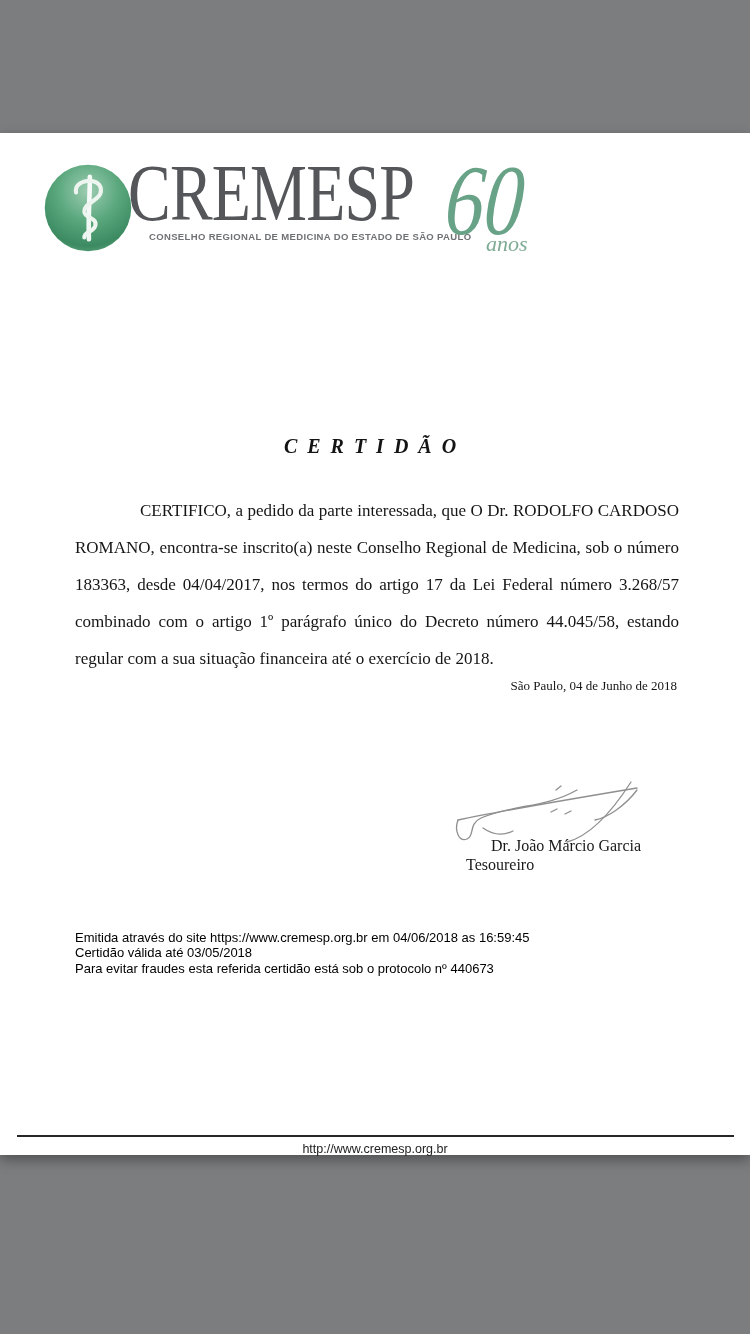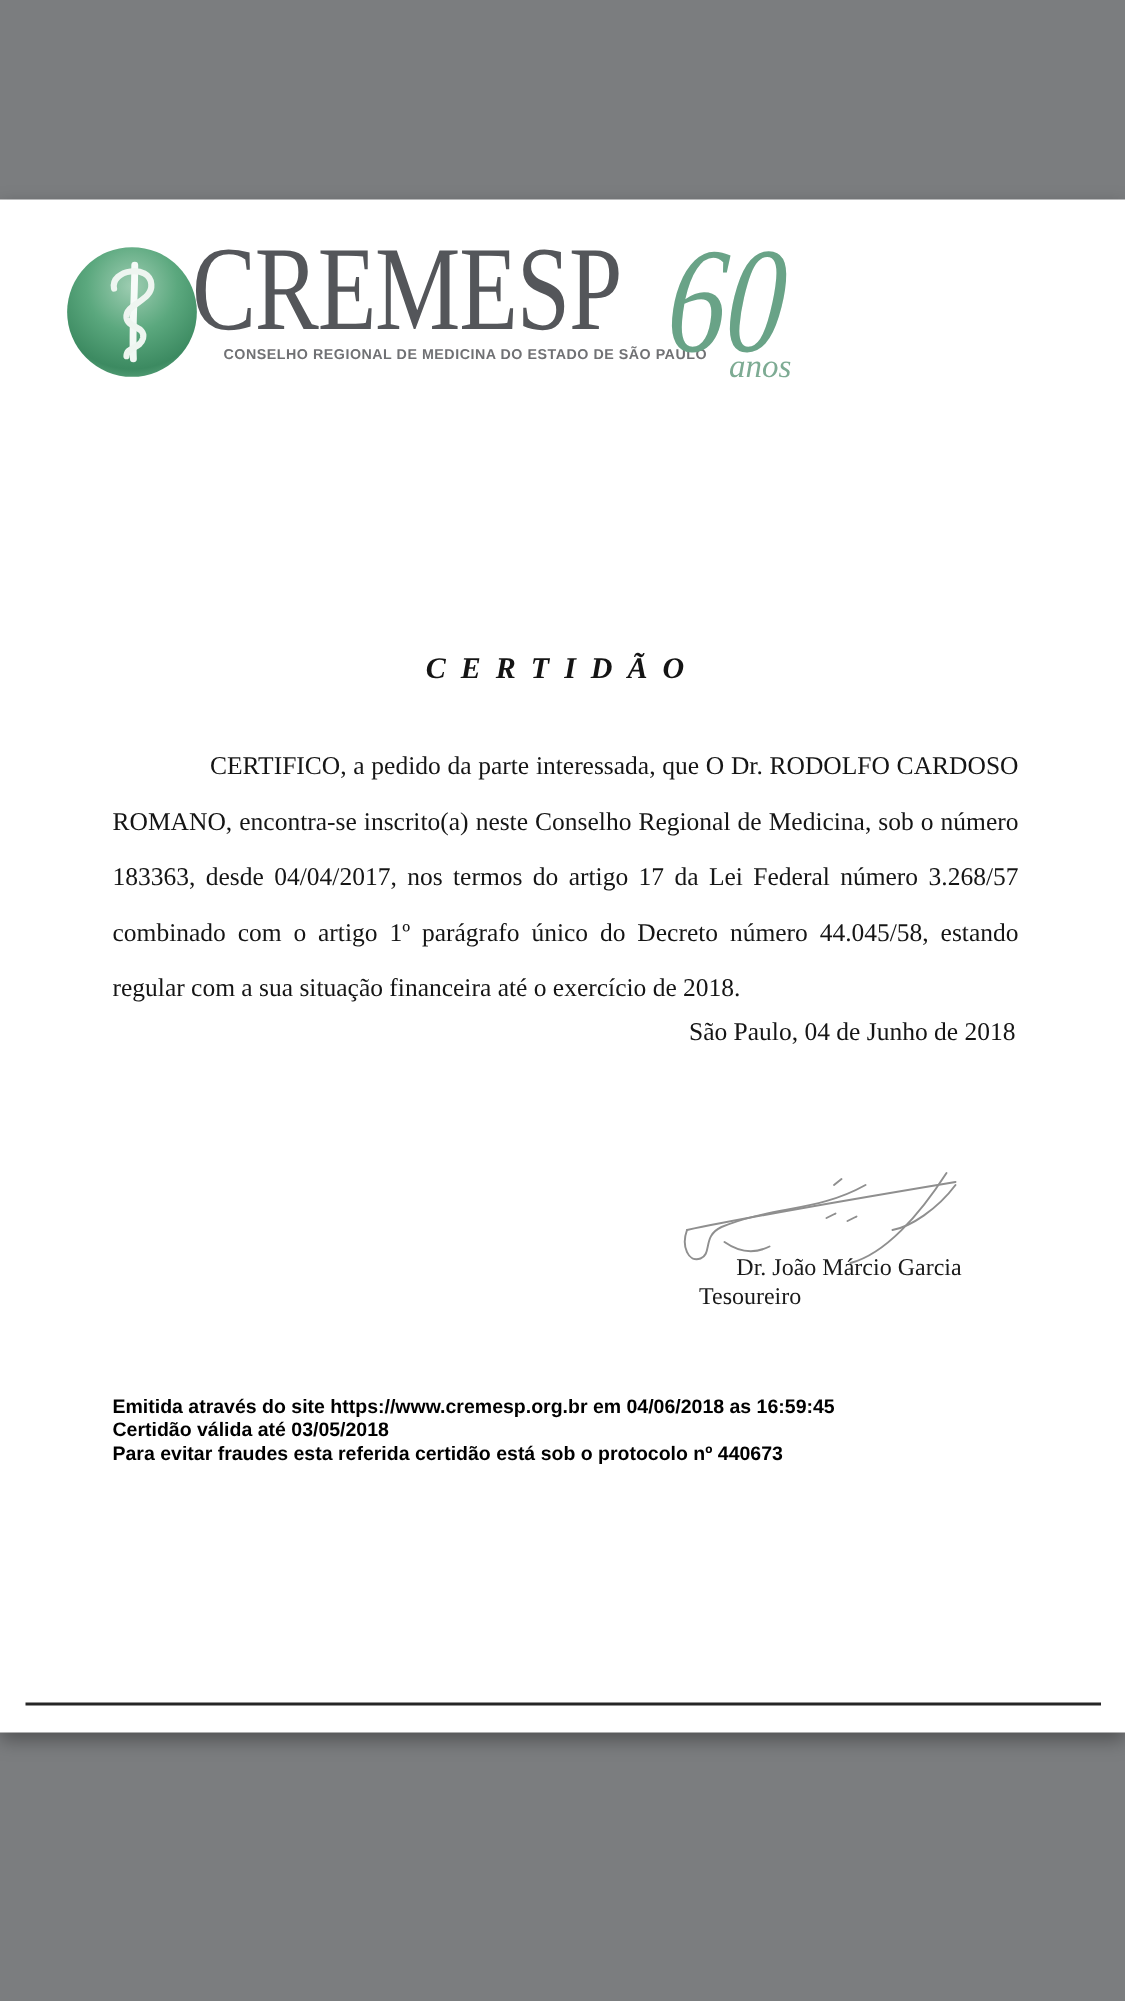--- a/index.html
+++ b/index.html
@@ -43,38 +43,38 @@
     position:absolute; left:0; top:302px; width:750px; text-align:center;
     font-size:20px; font-weight:700; letter-spacing:10px; color:#141414;font-style:italic;
   }
   .doc-body {
     position:absolute; left:75px; top:359px; width:604px;
     font-size:17px; line-height:37px; text-align:justify; text-indent:65px;
     color:#151515;
   }
   .date-line {
     position:absolute; right:73px; top:545px;
-    font-size:17px; color:#151515;
+    font-size:13px; color:#151515;
   }
 
   
   .sig-svg { position:absolute; left:455px; top:645px; width:185px; height:70px; }
   .sig-name {
     position:absolute; left:466px; top:704px; width:200px; text-align:center;
     font-size:16px; color:#1a1a1a;
   }
   .sig-role {
     position:absolute; left:466px; top:723px; width:200px; 
     font-size:16px; color:#1a1a1a;
   }
 
   
   .issuance {
     position:absolute; left:75px; top:797px;
-    font-family:"Liberation Sans", sans-serif; font-weight:700;
+    font-family:"Liberation Sans", sans-serif; font-weight:400;
     font-size:13px; line-height:15.4px; color:#000;
   }
 
   
   .rule { position:absolute; left:17px; top:1002px; width:717px; border-top:2px solid #262626; }
   .footer-url {
     position:absolute; left:0; top:1009px; width:750px; text-align:center;
     font-family:"Liberation Sans", sans-serif; font-size:12.5px; color:#222;
   }
 </style>
@@ -127,15 +127,16 @@
     <div class="sig-name">Dr. João Márcio Garcia</div>
     <div class="sig-role">Tesoureiro</div>
 
     <div class="issuance">
       <div>Emitida através do site https://www.cremesp.org.br  em 04/06/2018 as 16:59:45</div>
       <div>Certidão válida até 03/05/2018</div>
       <div>Para evitar fraudes esta referida certidão está sob o protocolo nº 440673</div>
     </div>
 
     <div class="rule"></div>
+    <div class="footer-url">http://www.cremesp.org.br</div>
 
   </div>
 </div>
 
 </body></html>

